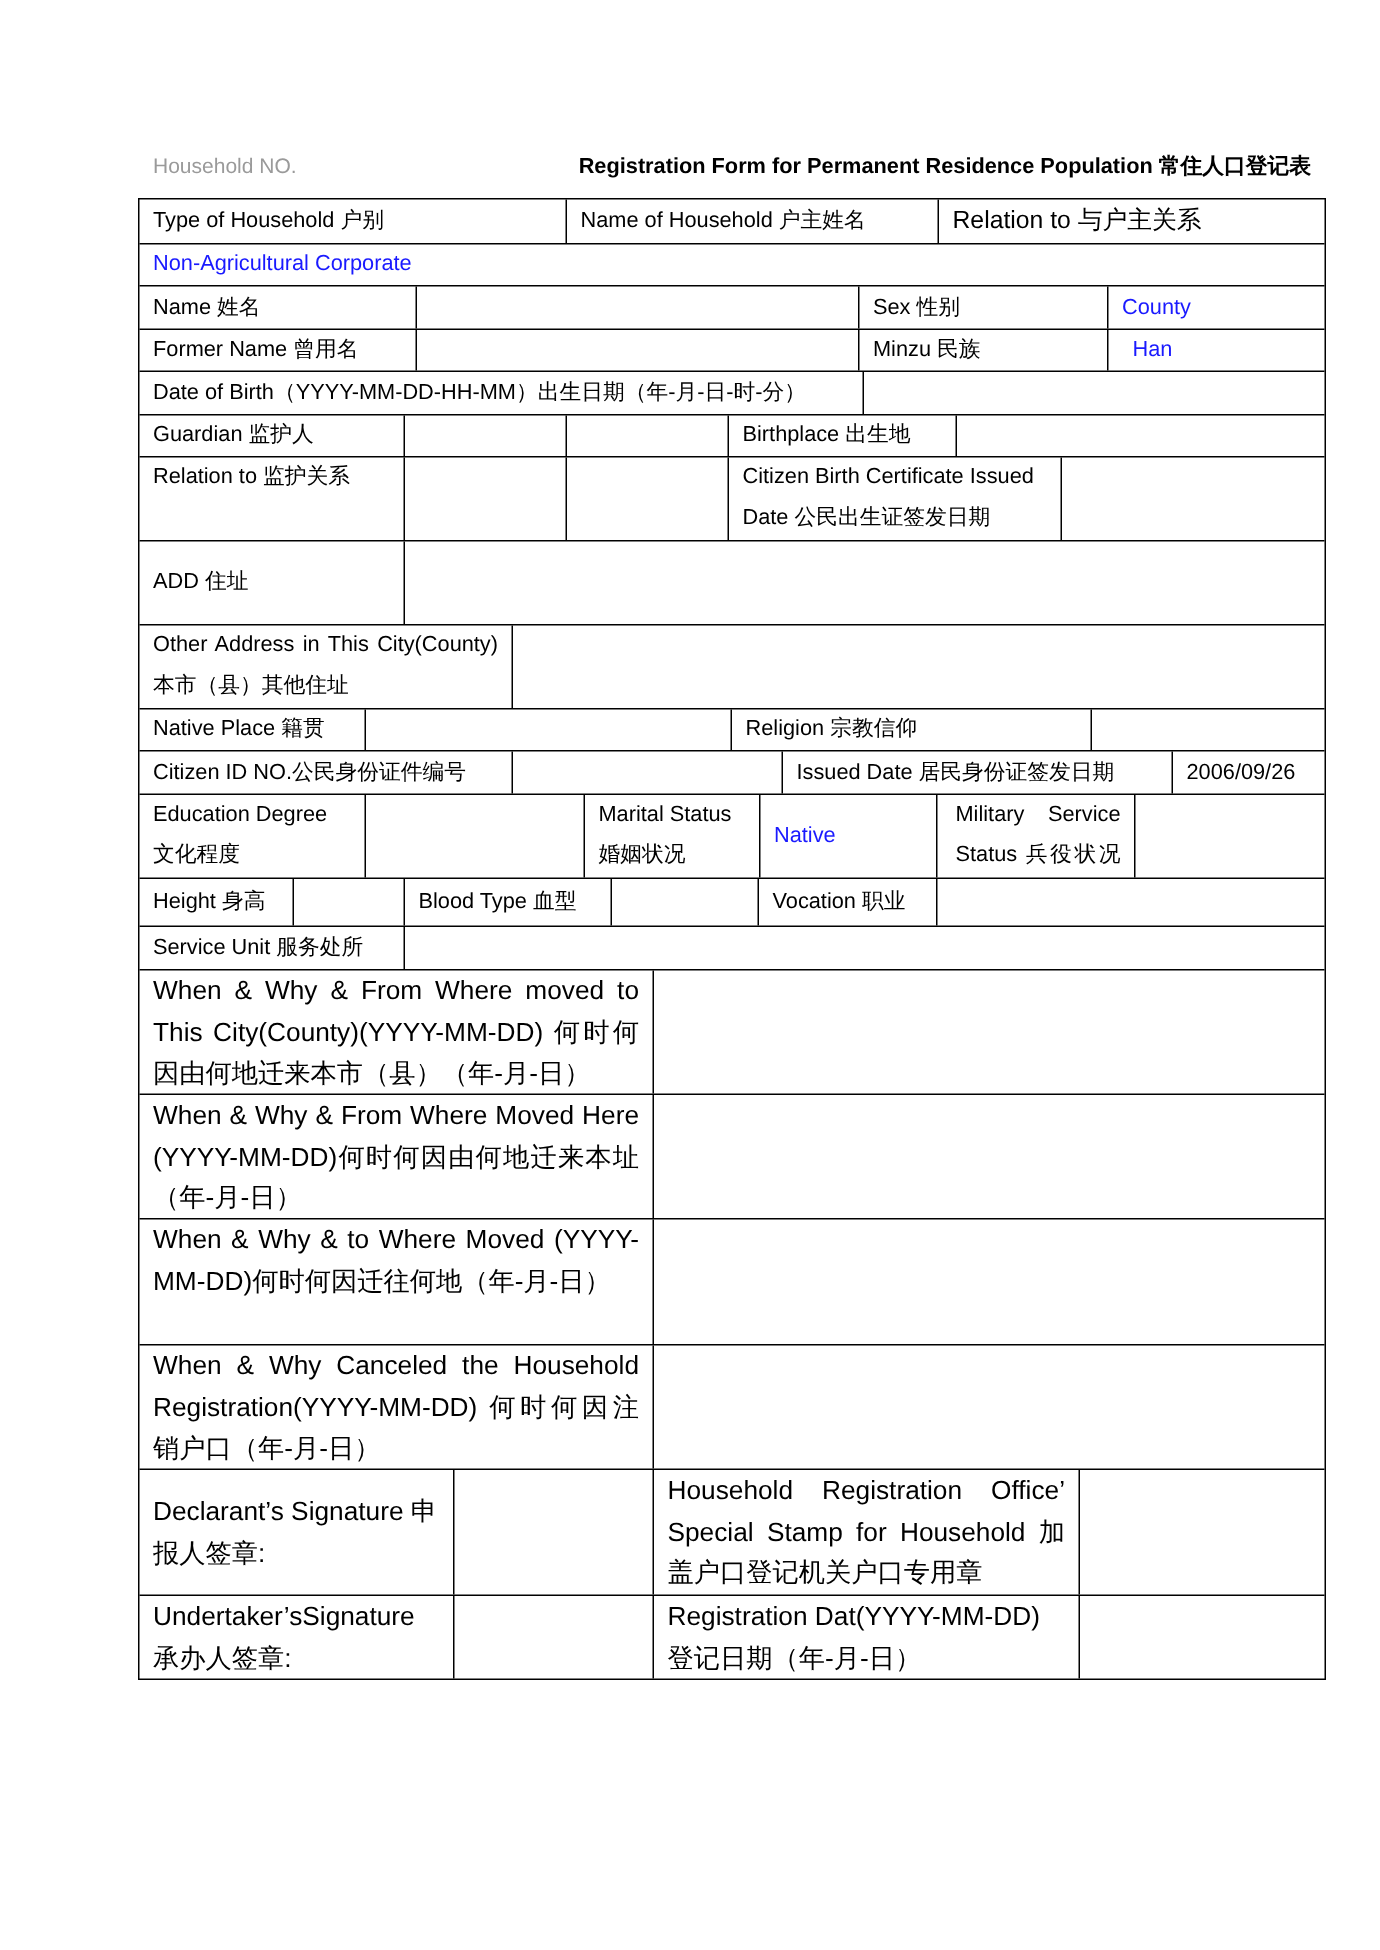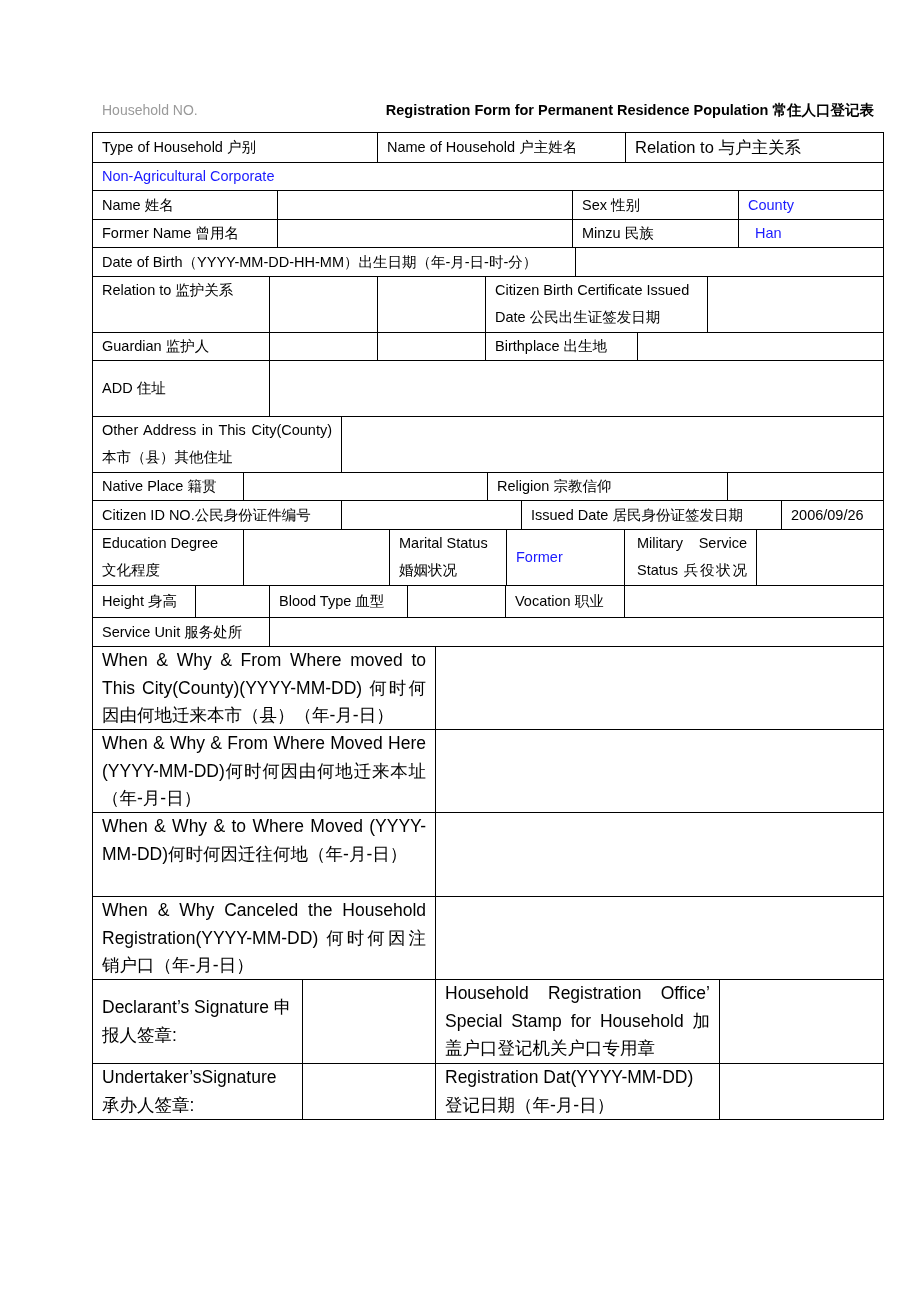--- a/index.html
+++ b/index.html
@@ -49,33 +49,33 @@
     <div class="cell" style="width:295px;"></div>
     <div class="cell" style="width:166px;">Minzu 民族</div>
     <div class="cell blue" style="flex:1;padding-left:16px;">Han</div>
   </div>
 
   <div class="row" style="height:29px;">
     <div class="cell" style="width:482px;">Date of Birth（YYYY-MM-DD-HH-MM）出生日期（年-月-日-时-分）</div>
     <div class="cell" style="flex:1;"></div>
   </div>
 
+  <div class="row" style="height:28px;">
+    <div class="cell" style="width:176px;">Guardian 监护人</div>
+    <div class="cell" style="width:108px;"></div>
+    <div class="cell" style="width:108px;"></div>
+    <div class="cell" style="width:152px;">Birthplace 出生地</div>
+    <div class="cell" style="flex:1;"></div>
+  </div>
+
   <div class="row" style="height:56px;">
     <div class="cell multi justify" style="width:176px;">Relation to 监护关系</div>
     <div class="cell" style="width:108px;"></div>
     <div class="cell" style="width:108px;"></div>
     <div class="cell multi" style="width:222px;">Citizen Birth Certificate Issued Date 公民出生证签发日期</div>
-    <div class="cell" style="flex:1;"></div>
-  </div>
-
-  <div class="row" style="height:28px;">
-    <div class="cell" style="width:176px;">Guardian 监护人</div>
-    <div class="cell" style="width:108px;"></div>
-    <div class="cell" style="width:108px;"></div>
-    <div class="cell" style="width:152px;">Birthplace 出生地</div>
     <div class="cell" style="flex:1;"></div>
   </div>
 
   <div class="row" style="height:56px;">
     <div class="cell" style="width:176px;">ADD 住址</div>
     <div class="cell" style="flex:1;"></div>
   </div>
 
   <div class="row" style="height:56px;">
     <div class="cell multi" style="width:248px; text-align:justify;">Other Address in This City(County)本市（县）其他住址</div>
@@ -93,21 +93,21 @@
     <div class="cell" style="width:248px;">Citizen ID NO.公民身份证件编号</div>
     <div class="cell" style="width:180px;"></div>
     <div class="cell" style="width:260px;">Issued Date 居民身份证签发日期</div>
     <div class="cell" style="flex:1;">2006/09/26</div>
   </div>
 
   <div class="row" style="height:56px;">
     <div class="cell multi" style="width:150px;">Education Degree 文化程度</div>
     <div class="cell" style="width:146px;"></div>
     <div class="cell multi" style="width:117px;">Marital Status 婚姻状况</div>
-    <div class="cell blue" style="width:118px;">Former</div>
+    <div class="cell blue" style="width:118px;">Native</div>
     <div class="cell multi justify" style="width:132px;padding-left:12px;">Military Service Status 兵役状况</div>
     <div class="cell" style="flex:1;"></div>
   </div>
 
   <div class="row" style="height:32px;">
     <div class="cell" style="width:102px;">Height 身高</div>
     <div class="cell" style="width:74px;"></div>
     <div class="cell" style="width:138px;">Blood Type 血型</div>
     <div class="cell" style="width:98px;"></div>
     <div class="cell" style="width:119px;">Vocation 职业</div>

